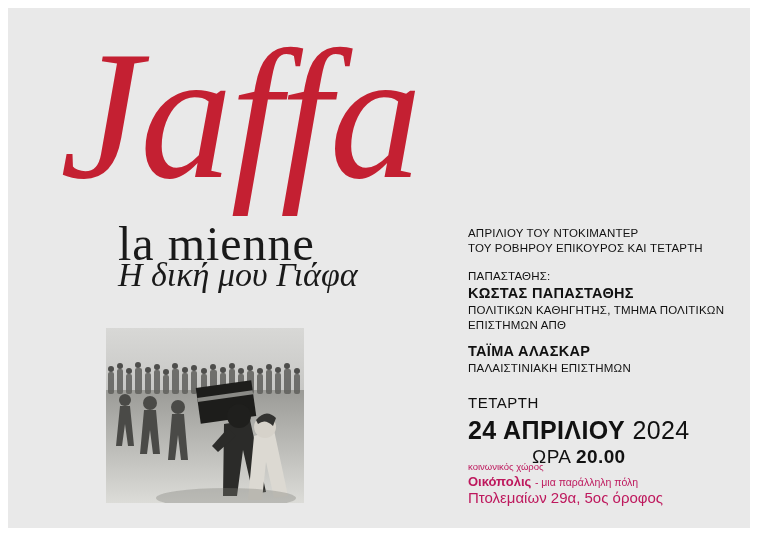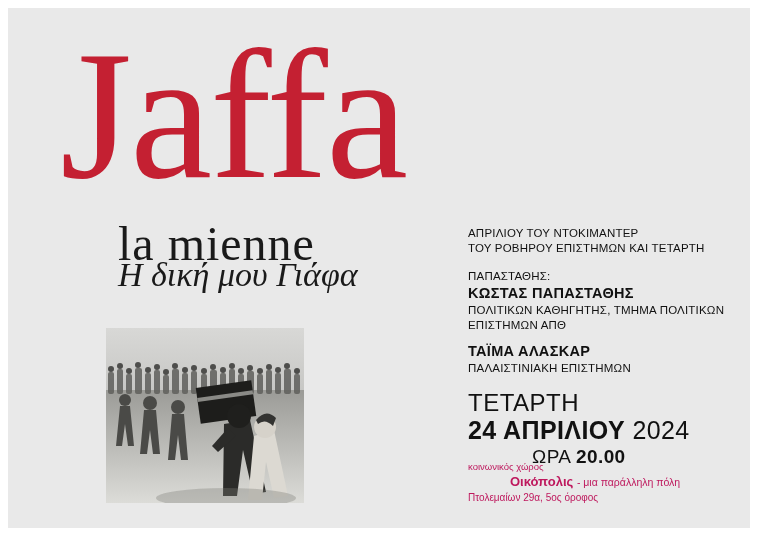--- a/index.html
+++ b/index.html
@@ -27,20 +27,21 @@
   .title-main {
     position: absolute;
     left: 52px;
     top: 14px;
     font-family: "Liberation Serif", serif;
     font-size: 185px;
     line-height: 1;
     color: #c42032;
     letter-spacing: -2px;
     font-weight: 400;
+    font-style: italic;
   }
   .title-sub {
     position: absolute;
     left: 110px;
     top: 212px;
     font-family: "Liberation Serif", serif;
     font-size: 48px;
     line-height: 1;
     color: #1a1a1a;
     font-weight: 400;
@@ -93,21 +94,21 @@
   .spacer-sm { height: 9px; }
   .spacer-md { height: 13px; }
 
   .dateblock {
     position: absolute;
     left: 460px;
     top: 382px;
     color: #111;
   }
   .date-day {
-    font-size: 24px;
+    font-size: 15px;
     line-height: 25px;
     letter-spacing: 0.5px;
   }
   .date-main {
     font-size: 25px;
     line-height: 30px;
     letter-spacing: 0.4px;
   }
   .date-main b { font-weight: bold; }
   .date-time {
@@ -125,28 +126,27 @@
     color: #be185d;
   }
   .venue-label {
     font-size: 9.5px;
     line-height: 13px;
   }
   .venue-name {
     font-size: 13px;
     line-height: 17px;
     font-weight: bold;
-    margin-left: 42px;
   }
   .venue-name .thin {
     font-weight: normal;
     font-size: 10.5px;
   }
   .venue-addr {
-    font-size: 10px;
+    font-size: 15px;
     line-height: 13px;
   }
 </style>
 </head>
 <body>
 
 <div class="poster">
 
   <div class="title-main">Jaffa</div>
   <div class="title-sub">la mienne</div>
@@ -236,21 +236,21 @@
         <circle cx="159" cy="99" r="11" fill="#d6d2ca"></circle>
         <path d="M150 92 q10 -12 20 -2 l-3 8 q-8 -8 -15 -2 z" fill="#333331"></path>
       </g>
 
       <ellipse cx="120" cy="170" rx="70" ry="10" fill="#7a7a76" opacity="0.35"></ellipse>
     </svg>
   </div>
 
   <div class="rightcol">
     <div class="line">ΑΠΡΙΛΙΟΥ ΤΟΥ ΝΤΟΚΙΜΑΝΤΕΡ</div>
-    <div class="line"><span>ΤΟΥ </span><span class="bold">ΡΟΒΗΡΟΥ ΕΠΙΣΤΗΜΩΝ</span><span> ΚΑΙ ΤΕΤΑΡΤΗ</span></div>
+    <div class="line"><span>ΤΟΥ </span><span class="bold">ΡΟΒΗΡΟΥ ΕΠΙΚΟΥΡΟΣ</span><span> ΚΑΙ ΤΕΤΑΡΤΗ</span></div>
 
     <div class="spacer-md"></div>
 
     <div class="line">ΠΑΠΑΣΤΑΘΗΣ:</div>
     <div class="line name">ΚΩΣΤΑΣ ΠΑΠΑΣΤΑΘΗΣ</div>
     <div class="line">ΠΟΛΙΤΙΚΩΝ ΚΑΘΗΓΗΤΗΣ, ΤΜΗΜΑ ΠΟΛΙΤΙΚΩΝ</div>
     <div class="line">ΕΠΙΣΤΗΜΩΝ ΑΠΘ</div>
 
     <div class="spacer-sm"></div>
 

